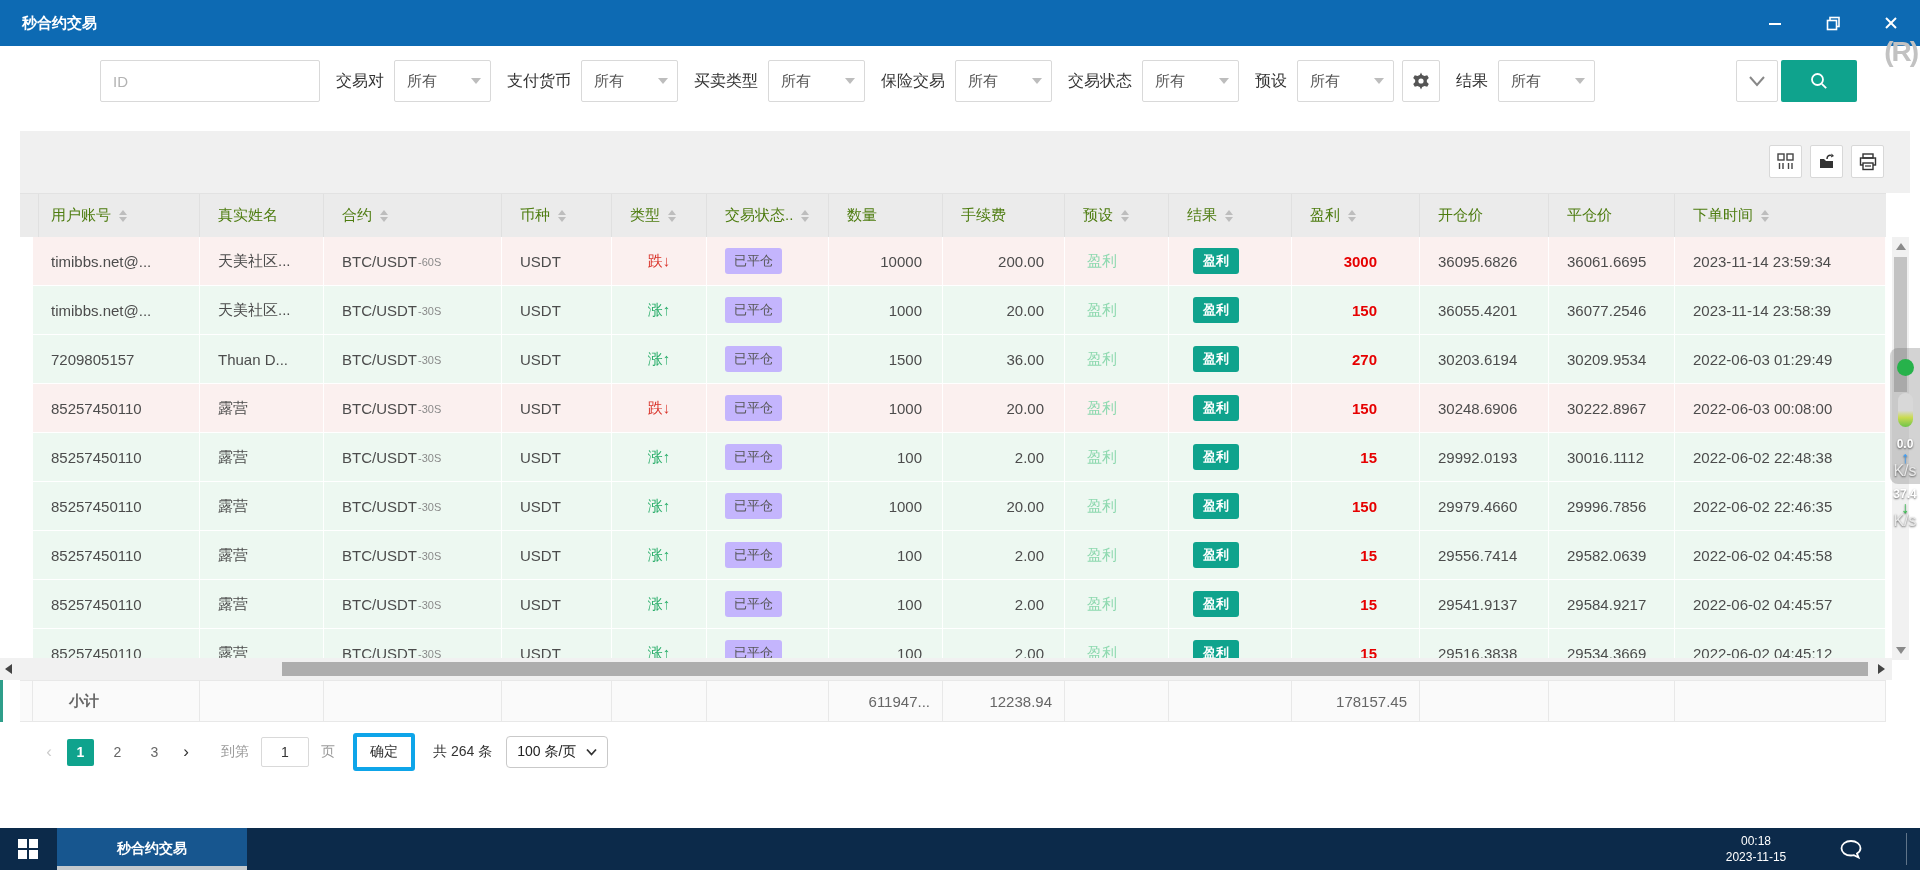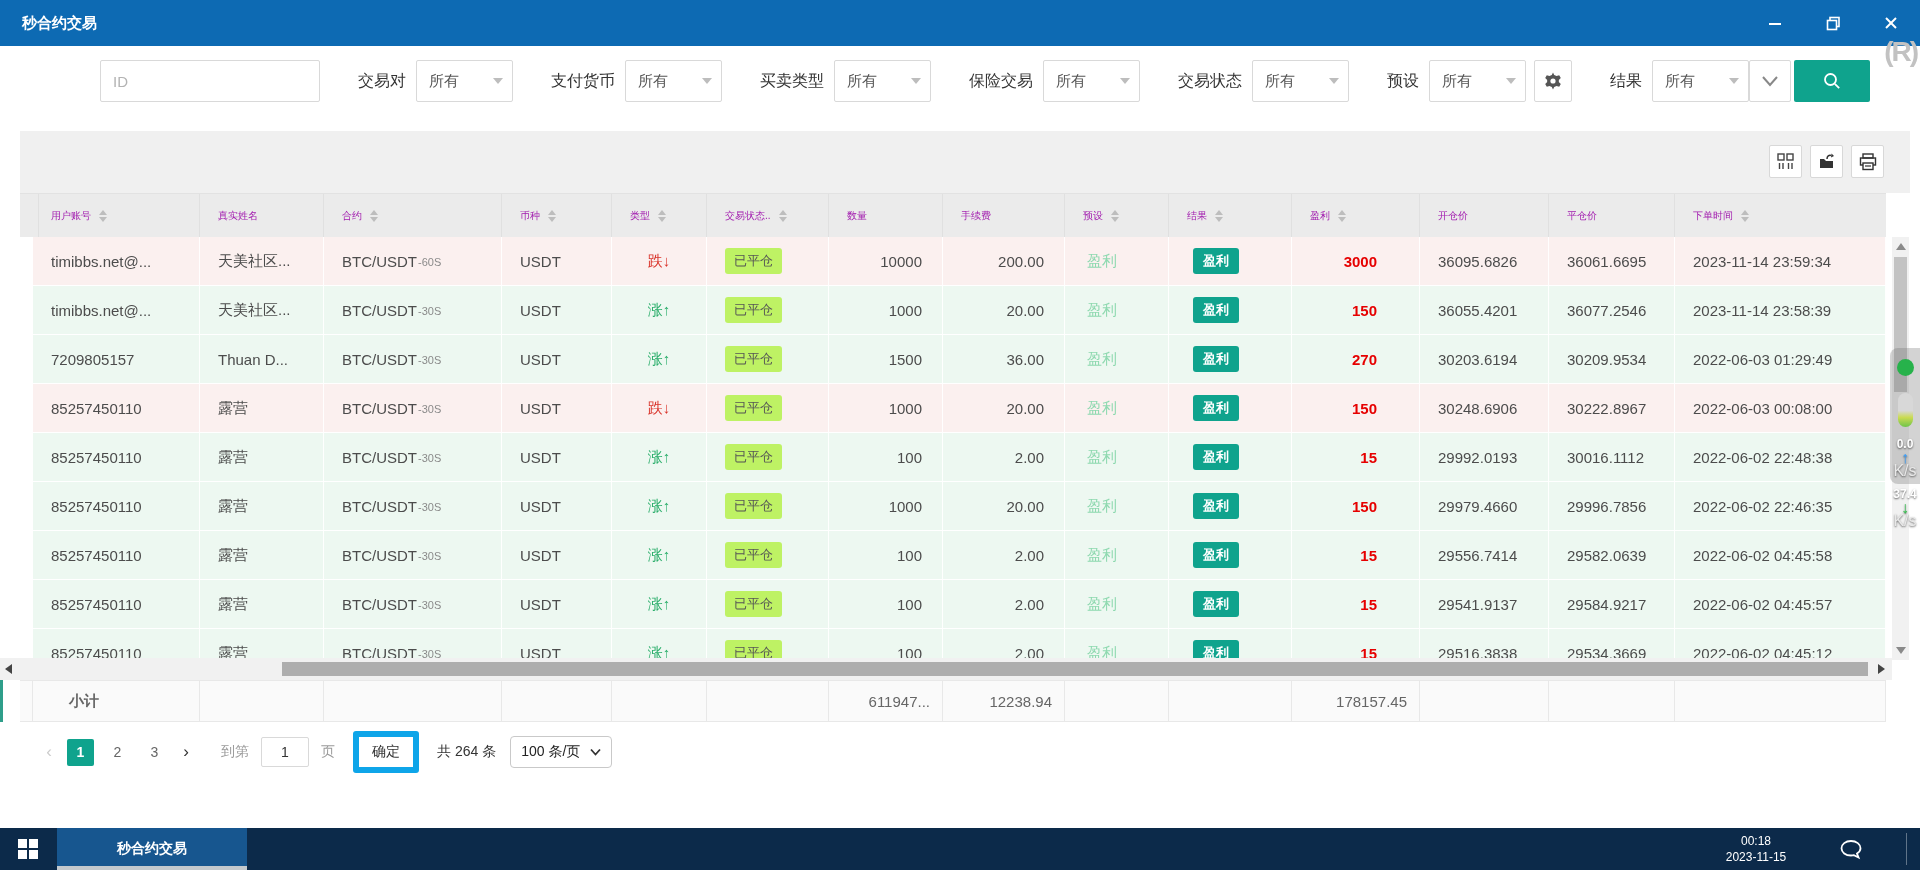--- a/index.html
+++ b/index.html
@@ -11,58 +11,58 @@
   #titlebar { position:absolute; left:0; top:0; width:1920px; height:46px; background:#0d6ab3; }
   #titlebar .title-text { position:absolute; left:22px; top:14px; color:#fff; font-size:15px; font-weight:bold; }
   .win-btns { position:absolute; right:0; top:0; height:46px; display:flex; }
   .win-btn { width:58px; height:46px; display:flex; align-items:center; justify-content:center; color:#fff; }
 
   
   #filterbar { position:absolute; left:0; top:46px; width:1920px; height:70px; background:#fff; display:flex; align-items:center; }
   #id-input { margin-left:100px; width:220px; height:42px; border:1px solid #d9d9d9; border-radius:2px; padding:0 12px; font-size:15px; color:#333; outline:none; font-family:inherit; }
   #id-input::placeholder { color:#b3b3b3; }
   #filter-selects { display:flex; align-items:center; }
-  .fgroup { display:flex; align-items:center; margin-left:38px; }
+  .fgroup { display:flex; align-items:center; margin-left:16px; }
   .flabel { font-size:16px; color:#333; margin-right:10px; white-space:nowrap; }
   .fselect { width:97px; height:42px; border:1px solid #d9d9d9; border-radius:2px; background:#fff;
     display:flex; align-items:center; justify-content:space-between; padding:0 9px 0 12px; font-size:15px; color:#555; cursor:pointer; }
   .fcaret { width:0; height:0; border-left:5px solid transparent; border-right:5px solid transparent; border-top:6px solid #bdbdbd; }
   .gear-btn { width:38px; height:42px; margin-left:8px; border:1px solid #d9d9d9; border-radius:2px; background:#fff; display:flex; align-items:center; justify-content:center; }
   .right-controls { margin-left:auto; margin-right:63px; display:flex; align-items:center; }
   .chevron-btn { width:42px; height:42px; border:1px solid #d9d9d9; border-radius:2px; background:#fff; display:flex; align-items:center; justify-content:center; margin-right:3px; }
   .search-btn { width:76px; height:42px; background:#0fa38d; border:none; border-radius:2px; display:flex; align-items:center; justify-content:center; }
 
   
   #toolbar-strip { position:absolute; left:20px; top:131px; width:1890px; height:62px; background:#f0f0f0; }
   .tool-btns { position:absolute; right:26px; top:14px; display:flex; gap:8px; }
   .tool-btn { width:33px; height:33px; background:#fff; border:1px solid #d8d8d8; border-radius:2px; display:flex; align-items:center; justify-content:center; }
 
   .grid { display:grid; grid-template-columns:13px 167px 124px 178px 110px 95px 122px 114px 122px 104px 123px 128px 129px 126px 211px; }
 
   #thead { position:absolute; left:20px; top:193px; width:1866px; height:44px; background:#ebebeb; border-top:1px solid #e2e2e2; }
-  .th { display:flex; align-items:center; padding-left:18px; font-size:10px; color:#a21caf; border-right:1px solid #e0e0e0; overflow:hidden; white-space:nowrap; }
+  .th { display:flex; align-items:center; padding-left:18px; font-size:15px; color:#4d7c0f; border-right:1px solid #e0e0e0; overflow:hidden; white-space:nowrap; }
   .th:last-child { border-right:none; }
   .sorter { display:flex; flex-direction:column; gap:2px; margin-left:8px; }
   .car-up { width:0; height:0; border-left:4px solid transparent; border-right:4px solid transparent; border-bottom:5px solid #bdbdbd; }
   .car-dn { width:0; height:0; border-left:4px solid transparent; border-right:4px solid transparent; border-top:5px solid #bdbdbd; }
 
   #tbody { position:absolute; left:20px; top:237px; width:1866px; height:421px; overflow:hidden; background:#fff; }
   .trow { height:49px; }
   .cell { display:flex; align-items:center; padding-left:18px; font-size:15px; color:#4c4c4c;
     border-right:1px solid rgba(255,255,255,.9); border-bottom:1px solid #fff; overflow:hidden; white-space:nowrap; }
   .trow.up .cell { background:#edf8f1; }
   .trow.down .cell { background:#fbf0ef; }
   .cell.c-blank { background:#fff !important; padding:0; }
   .cell.num { justify-content:flex-end; padding-right:20px; padding-left:4px; }
   .cell.c-type { justify-content:center; padding:0; font-size:15px; }
   .trow.down .c-type { color:#d9342b; }
   .trow.up .c-type { color:#2eaf6d; }
   .cell.c-preset { color:#8fd9b0; padding-left:22px; }
   .cell.c-profit { justify-content:flex-end; padding-right:42px; padding-left:4px; color:#e60000; font-weight:bold; }
-  .badge-status { background:#bef264; color:#555; border-radius:3px; padding:4px 9px; font-size:13px; }
+  .badge-status { background:#c4b5fd; color:#555; border-radius:3px; padding:4px 9px; font-size:13px; }
   .badge-result { background:#0fa38d; color:#fff; border-radius:3px; padding:4px 10px; font-size:13px; font-weight:bold; }
   .cell.c-result { padding-left:24px; }
   .contract-suffix { font-size:11px; color:#8a8a8a; margin-left:1px; transform:translateY(1px); }
 
   
   #vscroll { position:absolute; left:1892px; top:237px; width:17px; height:423px; background:#f1f1f1; }
   .vs-up { position:absolute; top:6px; left:4px; width:0; height:0; border-left:5px solid transparent; border-right:5px solid transparent; border-bottom:7px solid #8a8a8a; }
   .vs-dn { position:absolute; bottom:6px; left:4px; width:0; height:0; border-left:5px solid transparent; border-right:5px solid transparent; border-top:7px solid #8a8a8a; }
   .vs-thumb { position:absolute; left:2px; top:20px; width:13px; height:135px; background:#c3c3c3; }
   #hscroll { position:absolute; left:0; top:658px; width:1892px; height:22px; background:#f1f1f1; }
@@ -80,21 +80,21 @@
   
   #pager { position:absolute; left:0; top:722px; width:1920px; height:60px; background:#fff; display:flex; align-items:center; padding-left:36px; font-size:14px; color:#666; }
   .pg-arrow { width:26px; height:27px; display:flex; align-items:center; justify-content:center; font-size:17px; }
   .pg-prev { color:#ccc; }
   .pg-next { color:#333; }
   .pg-num { min-width:27px; height:27px; margin:0 5px; display:flex; align-items:center; justify-content:center; border-radius:2px; color:#666; cursor:pointer; }
   .pg-num.active { background:#0fa38d; color:#fff; font-weight:bold; }
   .goto-label { color:#9a9a9a; margin-left:22px; }
   .goto-input { width:48px; height:30px; border:1px solid #d9d9d9; border-radius:2px; text-align:center; font-size:14px; color:#333; margin:0 12px; outline:none; font-family:inherit; }
   .page-label { color:#9a9a9a; }
-  .confirm-btn { margin-left:18px; background:#fff; border:6px solid #0ea5e9; border-radius:3px; padding:6px 13px; font-size:14px; color:#333; font-family:inherit; }
+  .confirm-btn { margin-left:18px; background:#fff; border:4px solid #0ea5e9; border-radius:3px; padding:6px 13px; font-size:14px; color:#333; font-family:inherit; }
   .total-label { margin-left:18px; color:#333; }
   .size-select { margin-left:14px; height:32px; border:1px solid #c9c9c9; border-radius:4px; display:flex; align-items:center; padding:0 10px; gap:10px; color:#222; background:#fff; }
 
   
   #taskbar { position:absolute; left:0; top:828px; width:1920px; height:42px; background:#0c2a4a; }
   .start-btn { position:absolute; left:0; top:0; width:56px; height:42px; display:flex; align-items:center; justify-content:center; }
   .win-logo { display:grid; grid-template-columns:9px 9px; grid-template-rows:9px 9px; gap:2px; }
   .win-logo i { background:#fff; }
   .task-app { position:absolute; left:57px; top:0; width:190px; height:42px; background:#17568f; display:flex; align-items:center; justify-content:center; color:#fff; font-size:14px; font-weight:600; }
   .task-app::after { content:""; position:absolute; left:0; right:0; bottom:0; height:4px; background:#c3c9ce; }

